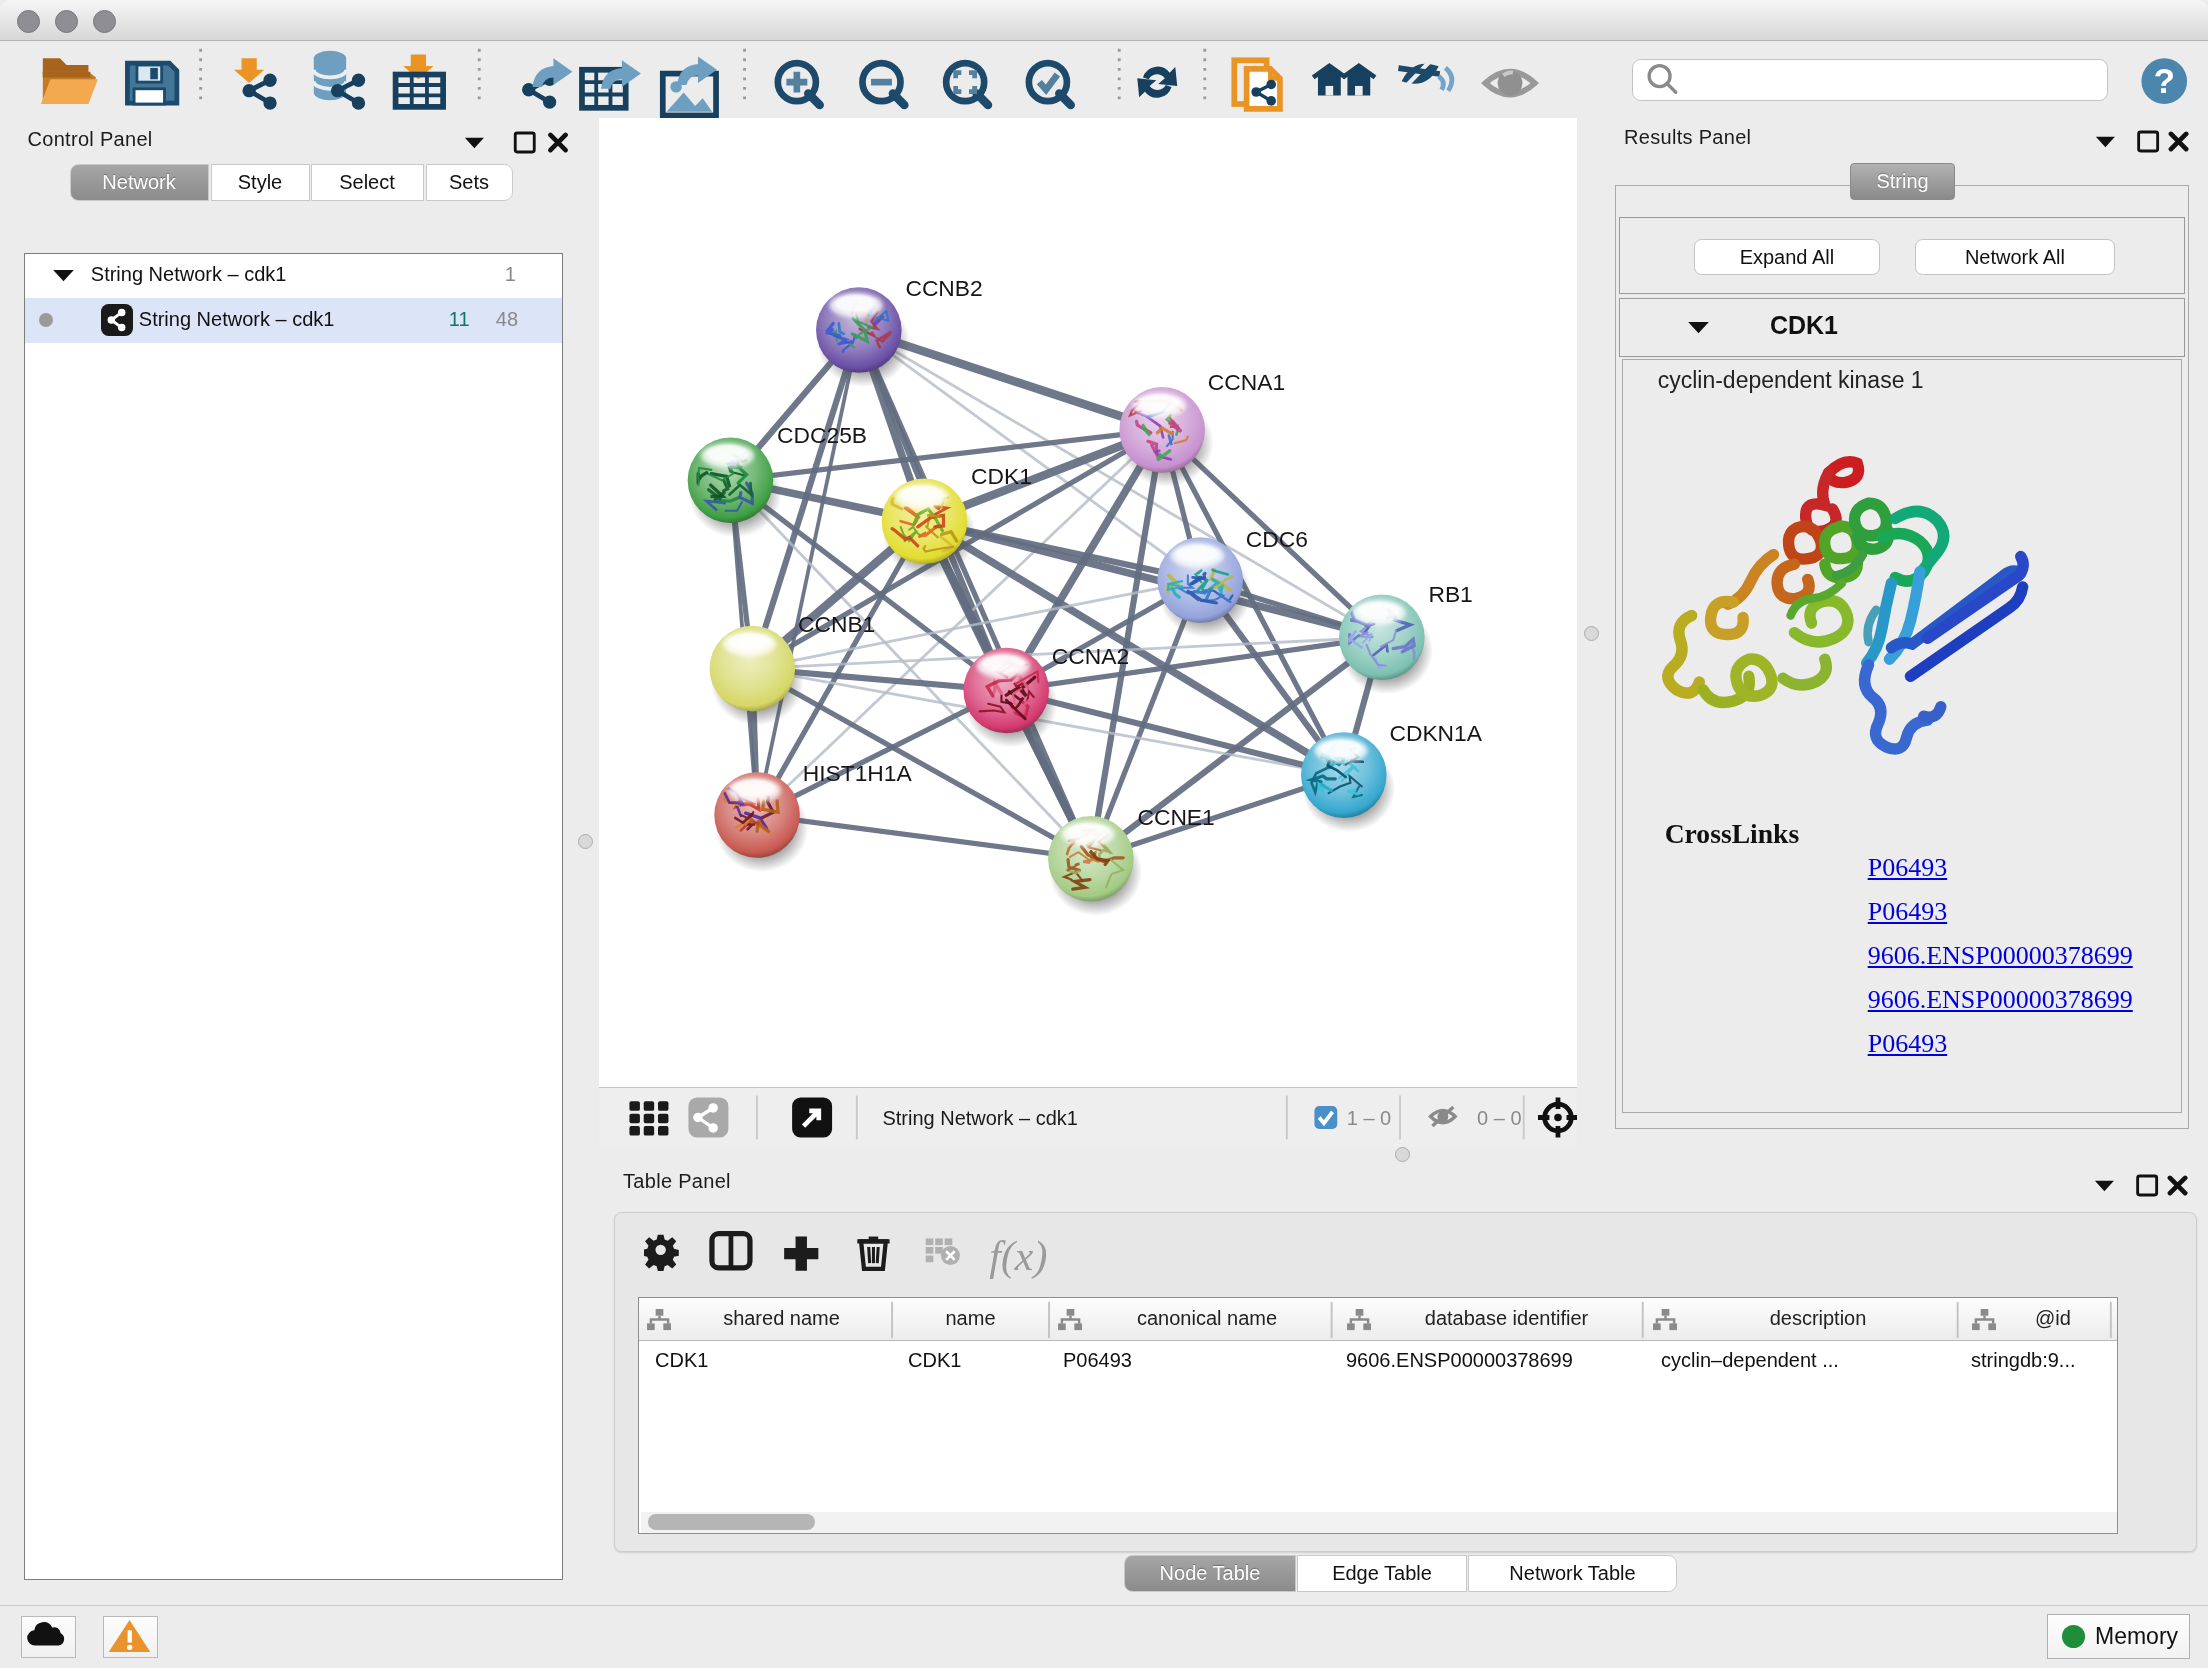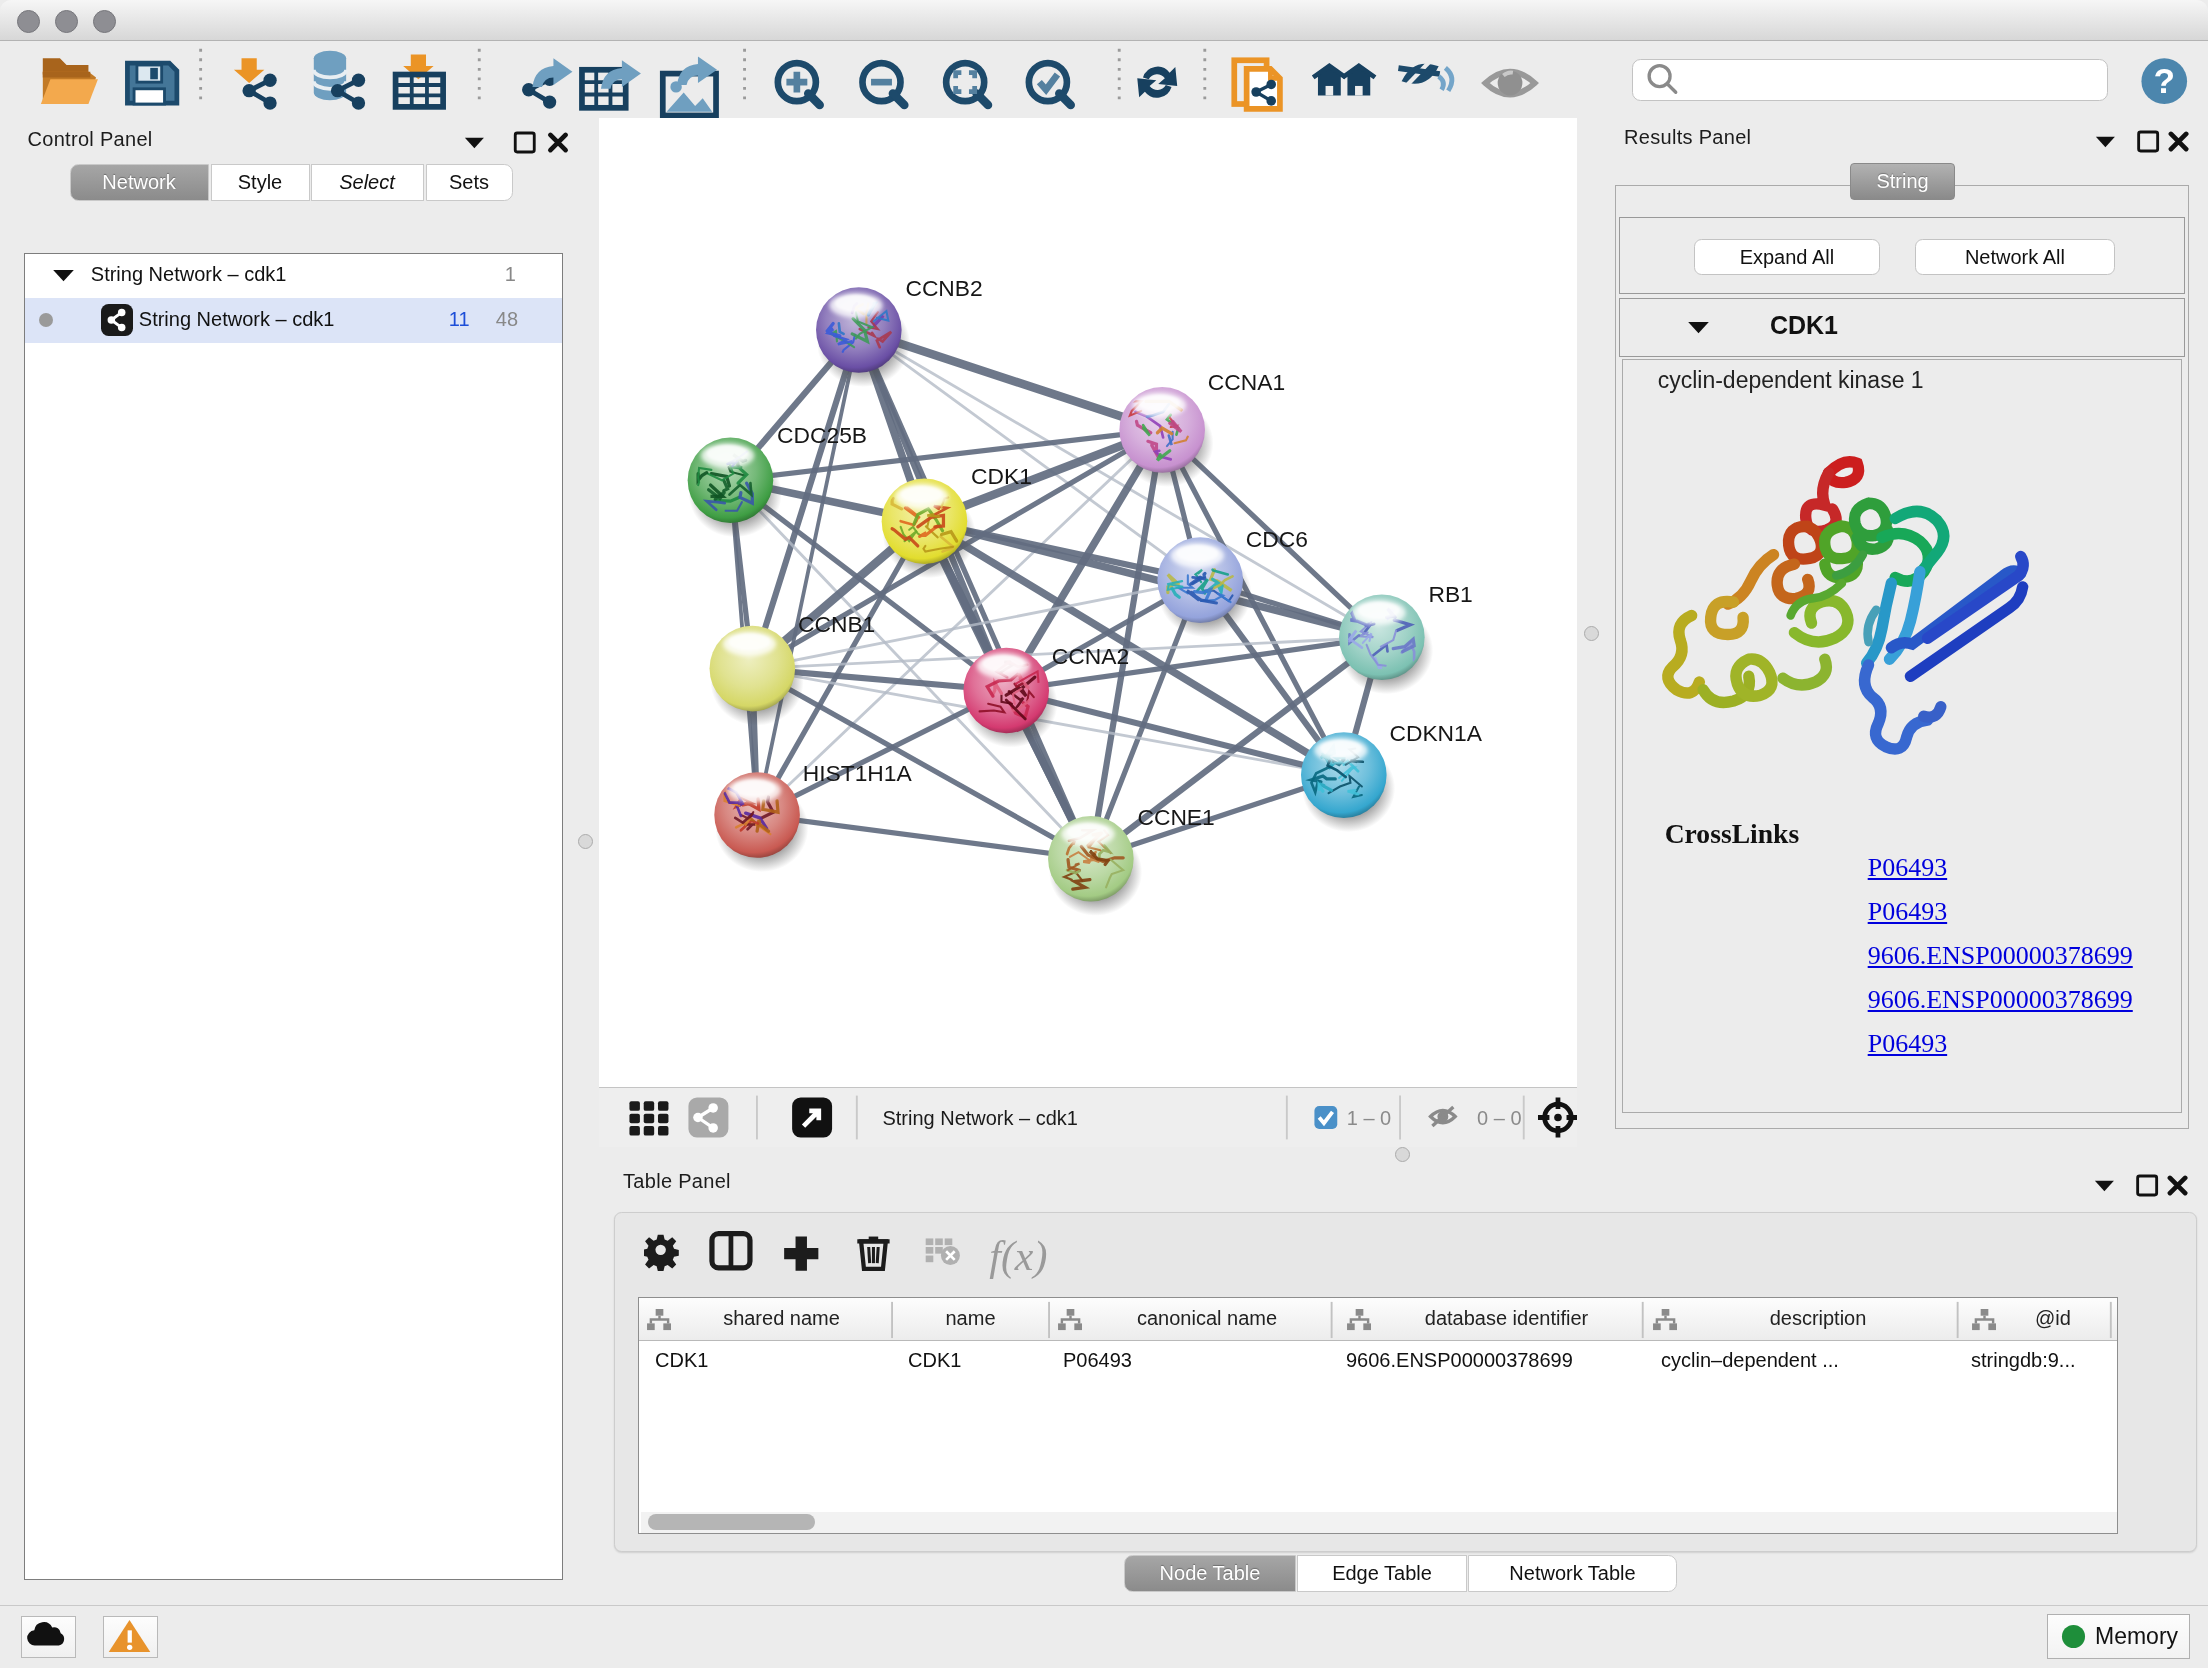--- a/index.html
+++ b/index.html
@@ -226,21 +226,21 @@
   <div id="cpanel">
     <span class="ptitle abs" style="left:18px; top:8.6px;">Control Panel</span>
     <svg class="abs" style="left:453px; top:11.4px;" width="114" height="25" viewBox="0 0 120 26">
       <path d="M2 8 L22 8 L12 19 z" fill="#111"></path>
       <rect x="55" y="3" width="20" height="20" fill="none" stroke="#111" stroke-width="3" rx="2"></rect>
       <path d="M92 5 L108 21 M108 5 L92 21" stroke="#111" stroke-width="5" stroke-linecap="round"></path>
     </svg>
     <div class="tabs" style="left:0; top:45px;">
       <div class="tab sel" style="left:60px; width:139px; border-radius:8.6px 0 0 8.6px;">Network</div>
       <div class="tab" style="left:201px; width:99px;">Style</div>
-      <div class="tab" style="left:301px; width:113px;font-style:italic;">Select</div>
+      <div class="tab" style="left:301px; width:113px;">Select</div>
       <div class="tab" style="left:416px; width:87px; border-radius:0 8.6px 8.6px 0;">Sets</div>
     </div>
     <div id="netlist">
       <div class="abs" style="left:0; top:0; width:100%; height:44px; font-size:20px; color:#111;">
         <svg class="abs" style="left:27px; top:14.3px;" width="23" height="15" viewBox="0 0 24 16">
             <path d="M1 2 L23 2 L12 14 z" fill="#111"></path>
           </svg>
         <span class="abs" style="left:66px; top:8.6px;">String Network – cdk1</span>
         <span class="abs" style="left:480px; top:8.6px; color:#888;">1</span>
       </div>
@@ -250,21 +250,21 @@
           <svg width="32" height="32" viewBox="0 0 34 34">
               <g fill="#fff">
                 <circle cx="22" cy="9" r="4"></circle>
                 <circle cx="11" cy="17" r="4"></circle>
                 <circle cx="22" cy="25" r="4"></circle>
                 <path d="M11 17 L22 9 M11 17 L22 25" stroke="#fff" stroke-width="3" fill="none"></path>
               </g>
             </svg>
         </div>
         <span class="abs" style="left:114px; top:9.5px;">String Network – cdk1</span>
-        <span class="abs" style="left:424px; top:9.5px; color:#1d4ed8;">11</span>
+        <span class="abs" style="left:424px; top:9.5px; color:#0f766e;">11</span>
         <span class="abs" style="left:471px; top:9.5px; color:#888;">48</span>
       </div>
     </div>
   </div>
 
   <div id="netview">
     <svg class="abs" style="left:0;top:0;" width="978" height="969" viewBox="0 0 1028 1019" id="netsvg">
 <defs>
 <radialGradient id="gB2" cx="46%" cy="38%" r="68%">
             <stop offset="0%" stop-color="#c3b8db"></stop>

